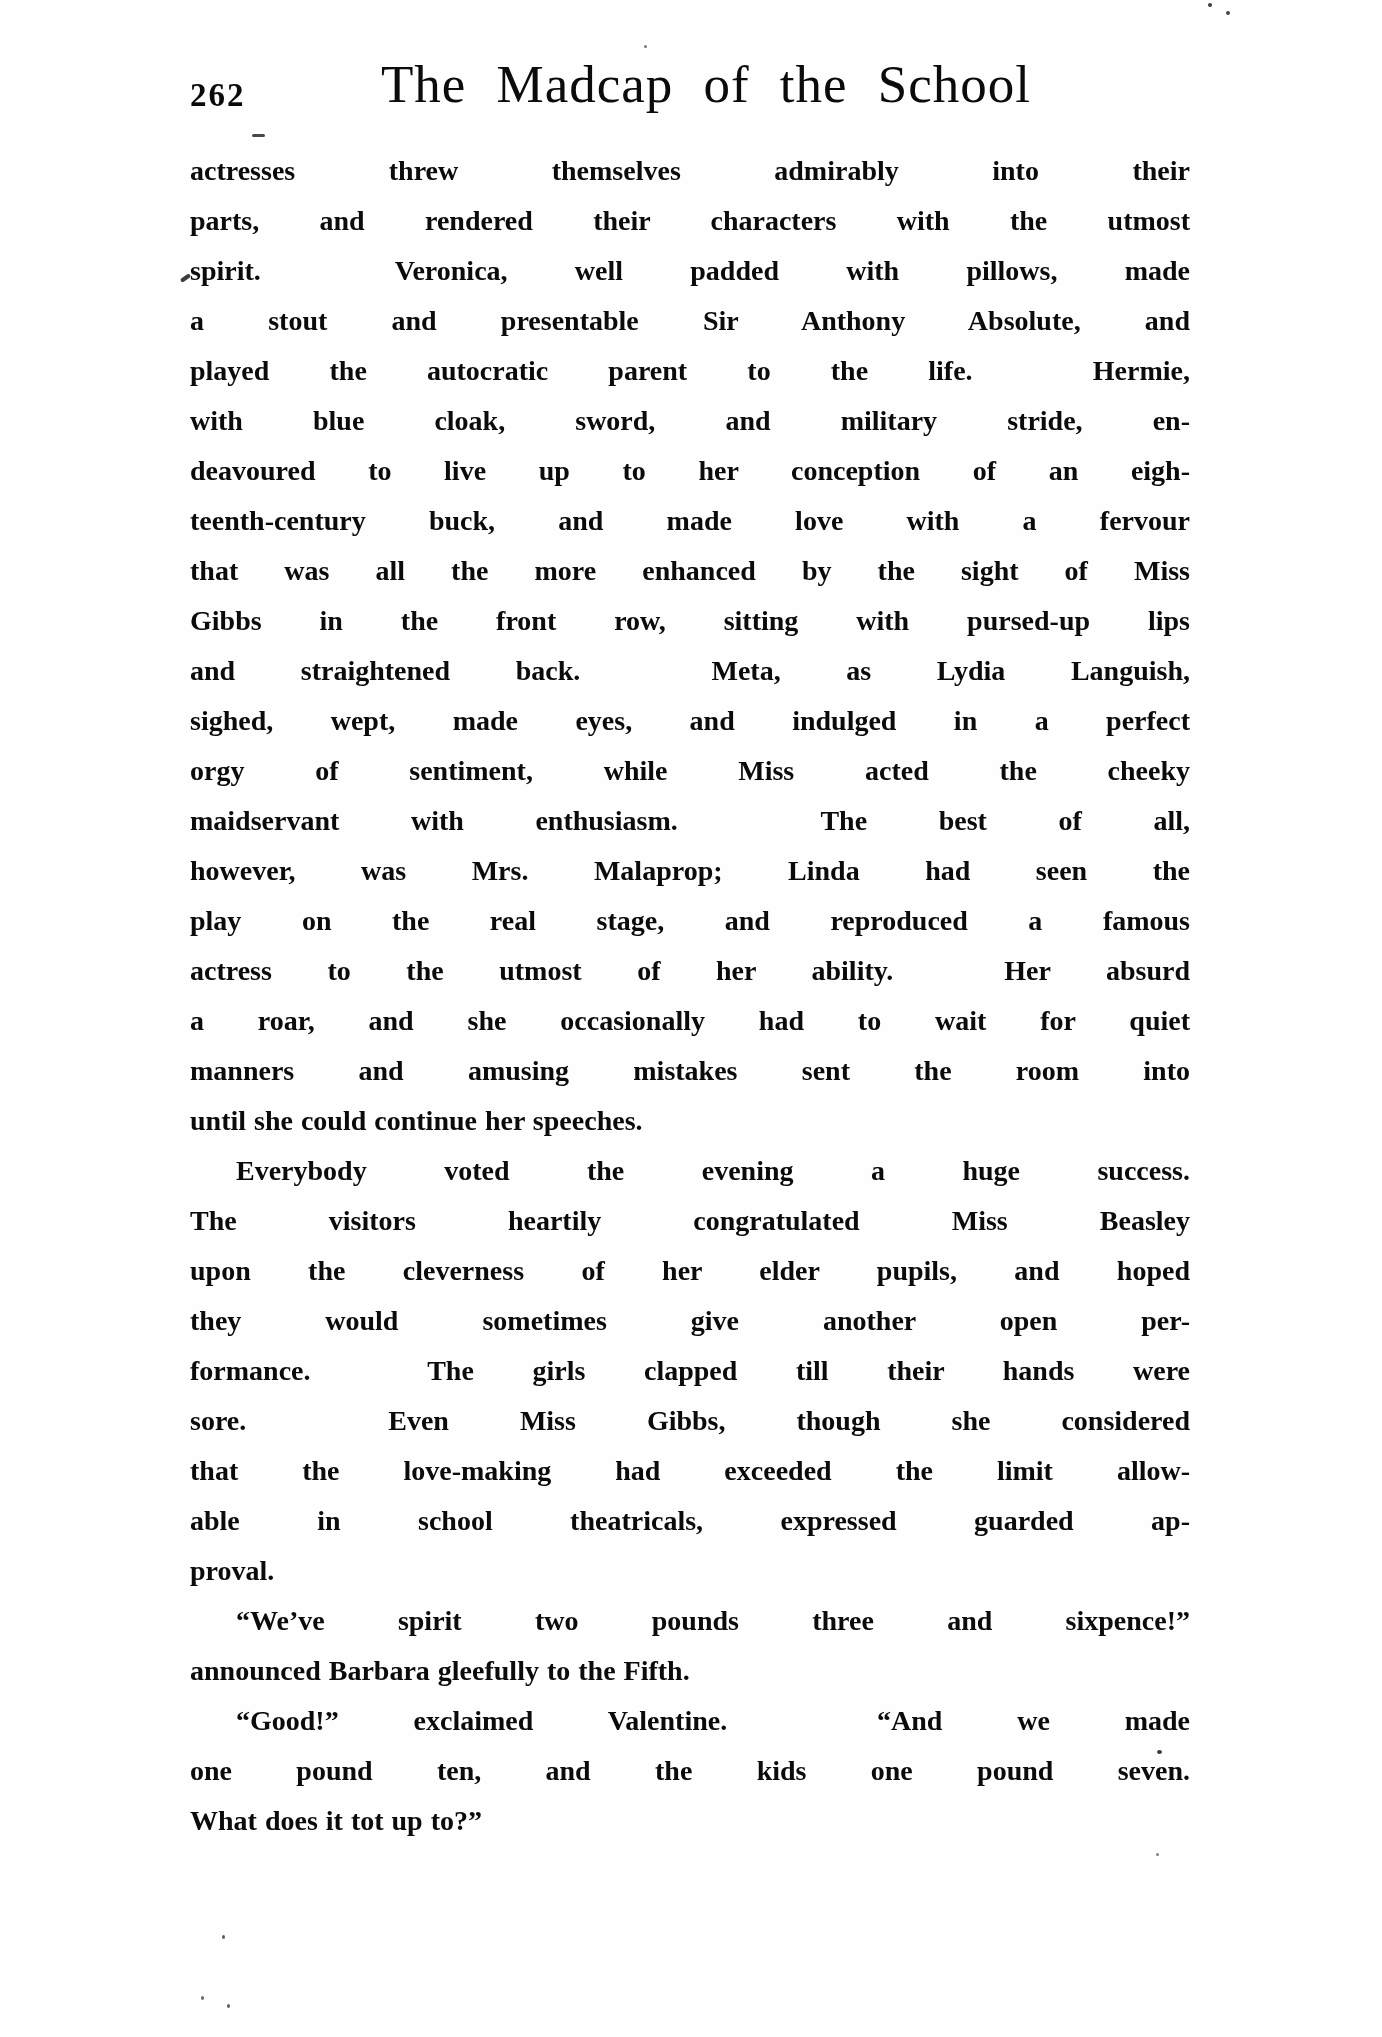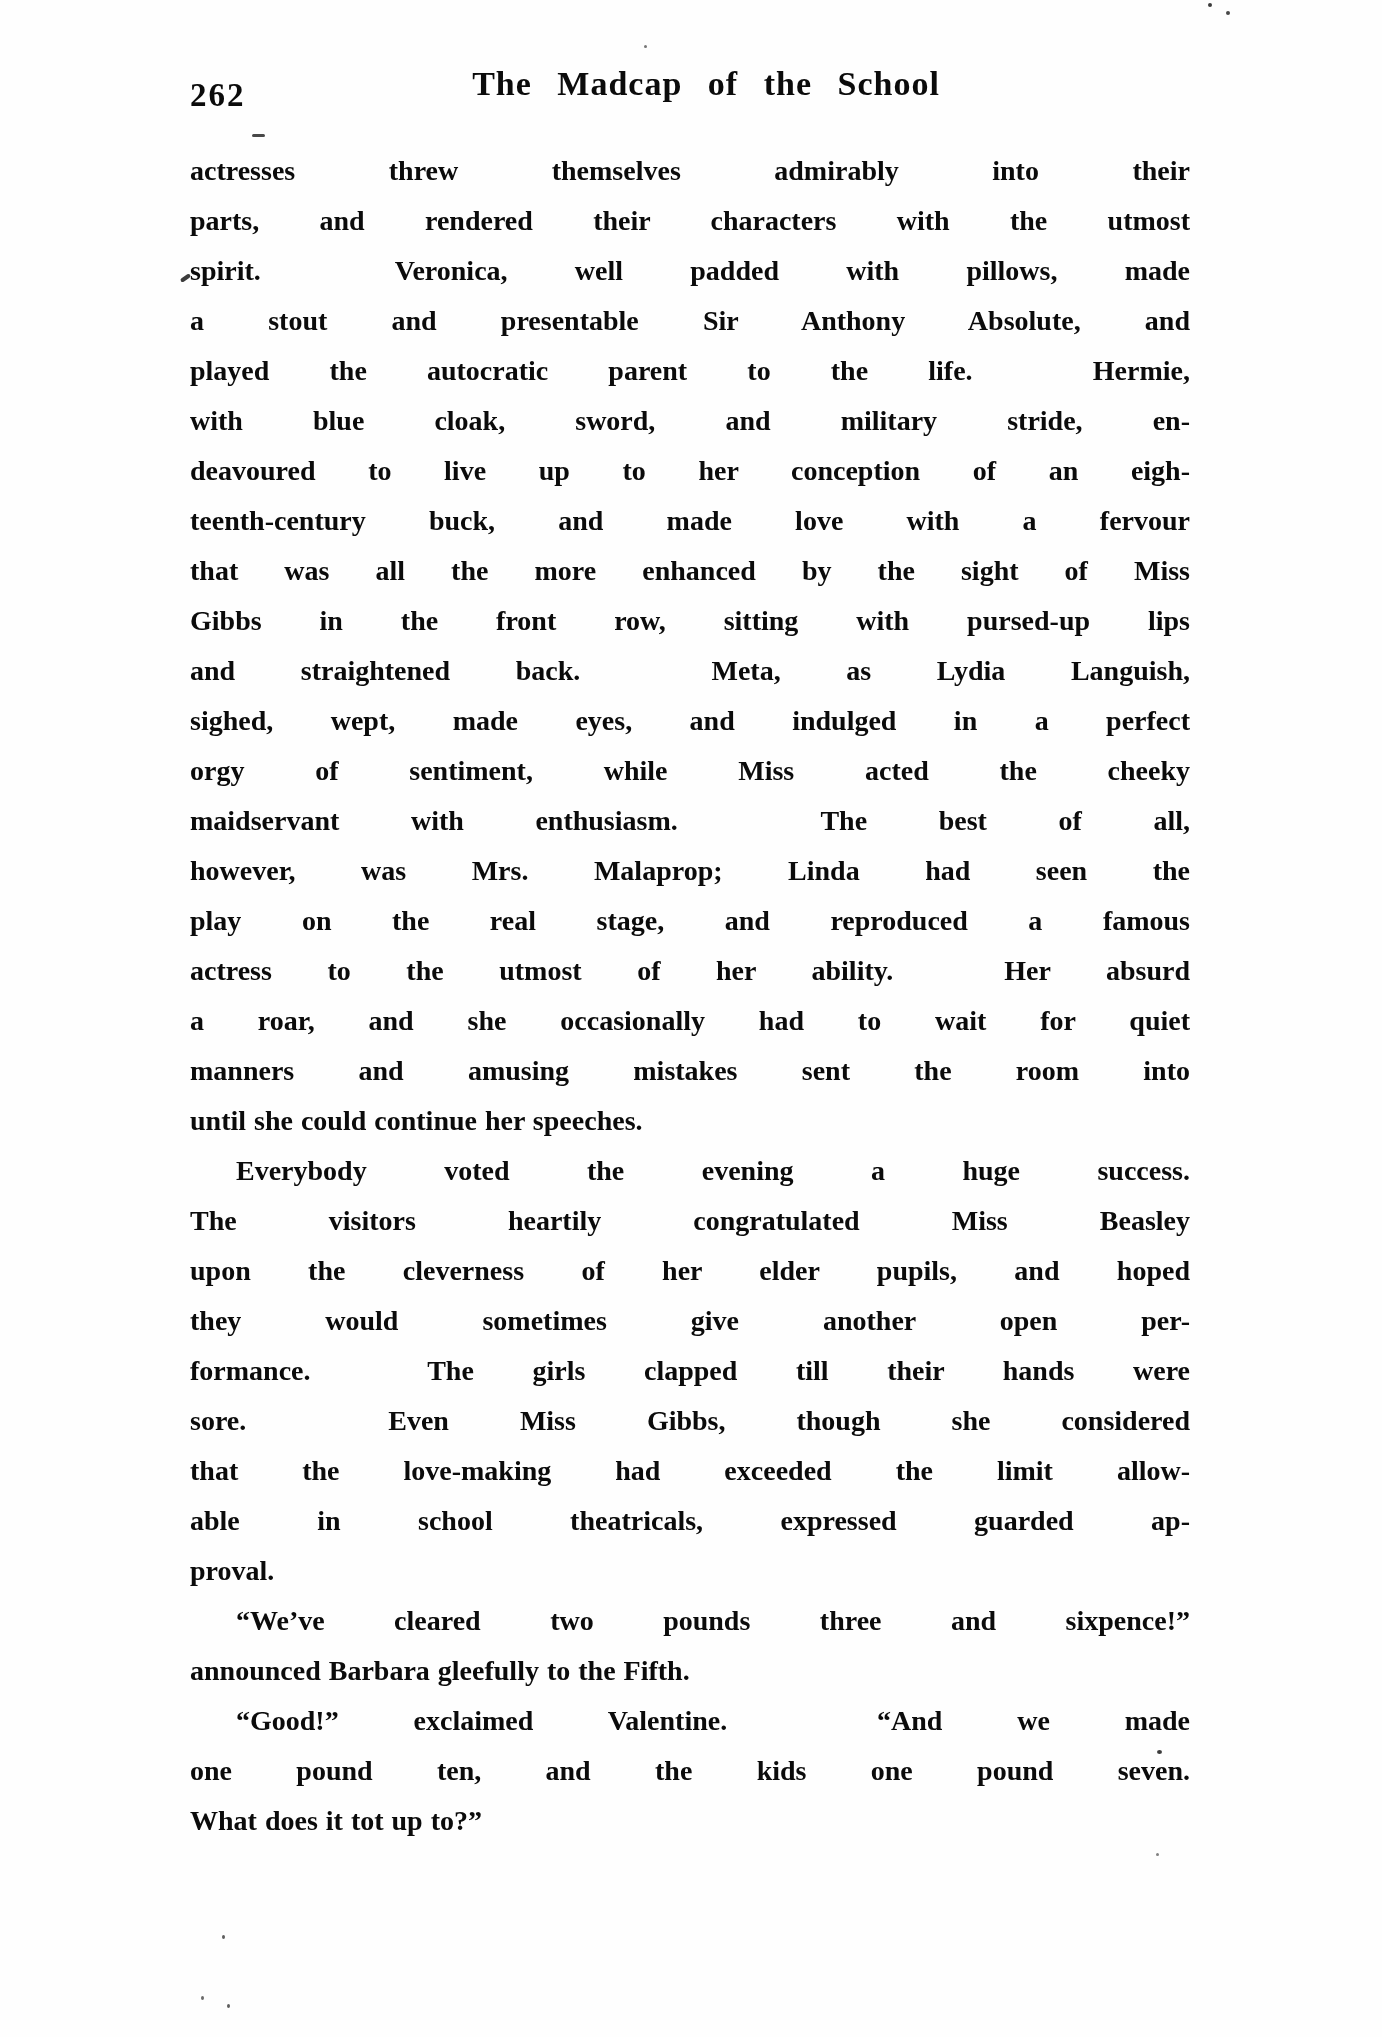--- a/index.html
+++ b/index.html
@@ -27,23 +27,23 @@
     position: absolute;
     left: 190px;
     bottom: 2px;
     font-size: 33px;
     font-weight: 700;
     letter-spacing: 2px;
   }
   .running-title {
     display: inline-block;
     margin: 0 0 0 30px;
-    font-size: 34px;
+    font-size: 53px;
     line-height: 56px;
-    font-weight: 700;
+    font-weight: 400;
     letter-spacing: 1px;
     word-spacing: 16px;
     white-space: nowrap;
   }
   .page-body {
     position: absolute;
     top: 146px;
     left: 190px;
     width: 1000px;
   }
@@ -101,21 +101,21 @@
       <div class="line last">until she could continue her speeches.</div>
       <div class="line indent">Everybody voted the evening a huge success.</div>
       <div class="line">The visitors heartily congratulated Miss Beasley</div>
       <div class="line">upon the cleverness of her elder pupils, and hoped</div>
       <div class="line">they would sometimes give another open per-</div>
       <div class="line">formance.&nbsp; The girls clapped till their hands were</div>
       <div class="line">sore.&nbsp; Even Miss Gibbs, though she considered</div>
       <div class="line">that the love-making had exceeded the limit allow-</div>
       <div class="line">able in school theatricals, expressed guarded ap-</div>
       <div class="line last">proval.</div>
-      <div class="line indent">“We’ve cleared two pounds three and sixpence!”</div>
+      <div class="line indent">“We’ve spirit two pounds three and sixpence!”</div>
       <div class="line last">announced Barbara gleefully to the Fifth.</div>
       <div class="line indent">“Good!” exclaimed Valentine.&nbsp; “And we made</div>
       <div class="line">one pound ten, and the kids one pound seven.</div>
       <div class="line last">What does it tot up to?”</div>
     </main>
 
   <div class="speck" style="left:1208px; top:3px;  width:4px; height:4px; opacity:.85;"></div>
   <div class="speck" style="left:1226px; top:11px; width:4px; height:4px; opacity:.8;"></div>
   <div class="speck" style="left:644px;  top:45px; width:3px; height:3px; opacity:.6;"></div>
   <div class="speck" style="left:252px;  top:134px; width:13px; height:3px; border-radius:2px; opacity:.8;"></div>

